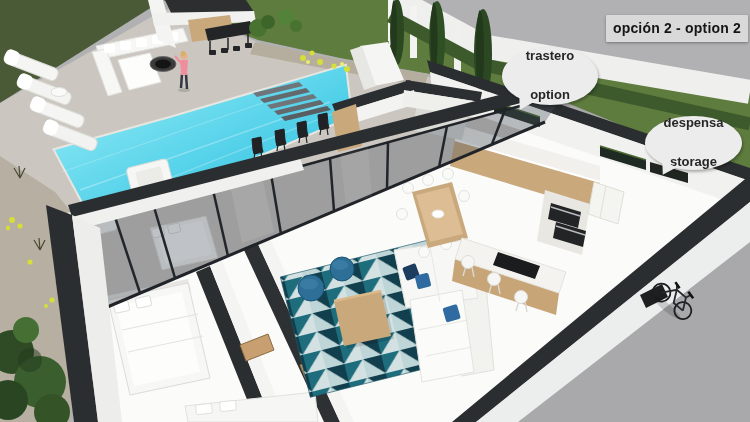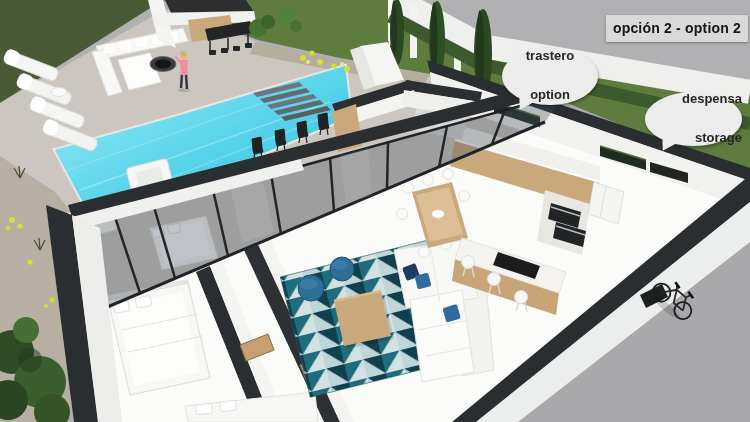--- a/index.html
+++ b/index.html
@@ -19,21 +19,21 @@
     display:flex; flex-direction:column; align-items:center; justify-content:center;
     font:700 13px/1.12 "Liberation Sans", sans-serif; color:#262626;
     box-shadow:1px 2px 3px rgba(0,0,0,.3); text-align:center;gap:24px;
   }
   .bubble::after {
     content:""; position:absolute; width:0; height:0;
     border:8px solid transparent; border-top:13px solid #ececec;
     bottom:-13px; left:11px; transform:rotate(30deg);
   }
   .bubble-storage { left:502px; top:47px; width:96px; height:58px; }
-  .bubble-pantry  { left:645px; top:92px; width:97px; height:54px;align-items:flex-end; }
+  .bubble-pantry  { left:645px; top:116px; width:97px; height:54px; }
 </style>
 </head>
 <body>
 
 <div class="stage">
 <svg width="750" height="422" viewBox="0 0 750 422">
   <defs>
     <linearGradient id="waterg" x1="0" y1="0" x2="1" y2="1">
       <stop offset="0" stop-color="#9beef7"></stop>
       <stop offset="0.55" stop-color="#55d2ea"></stop>

